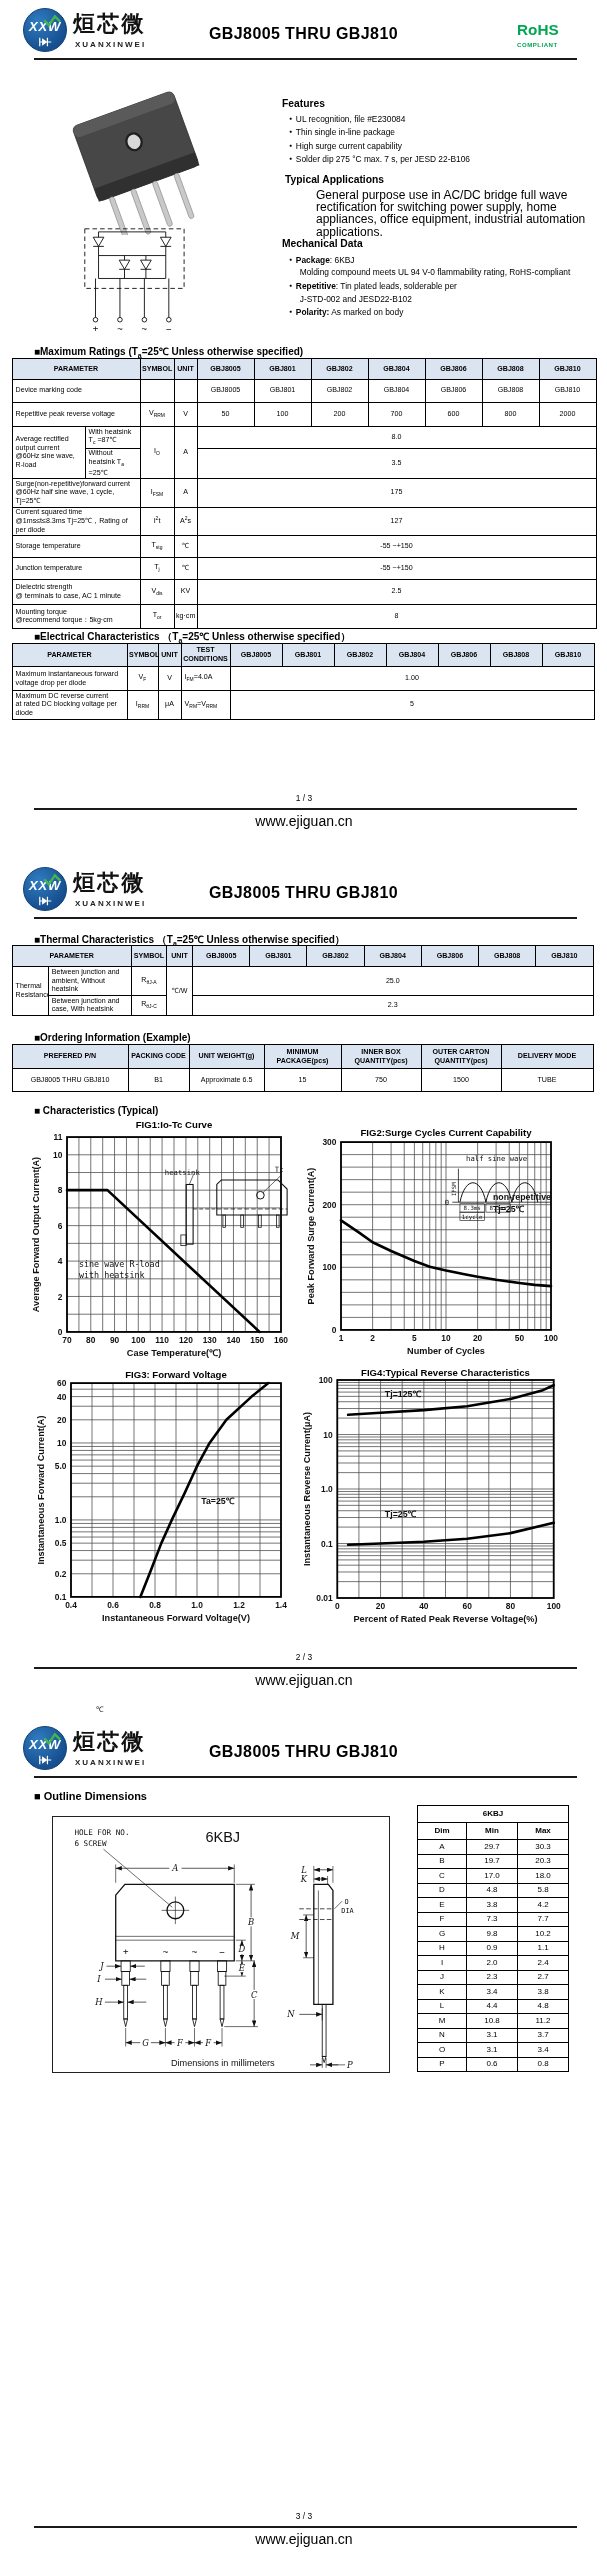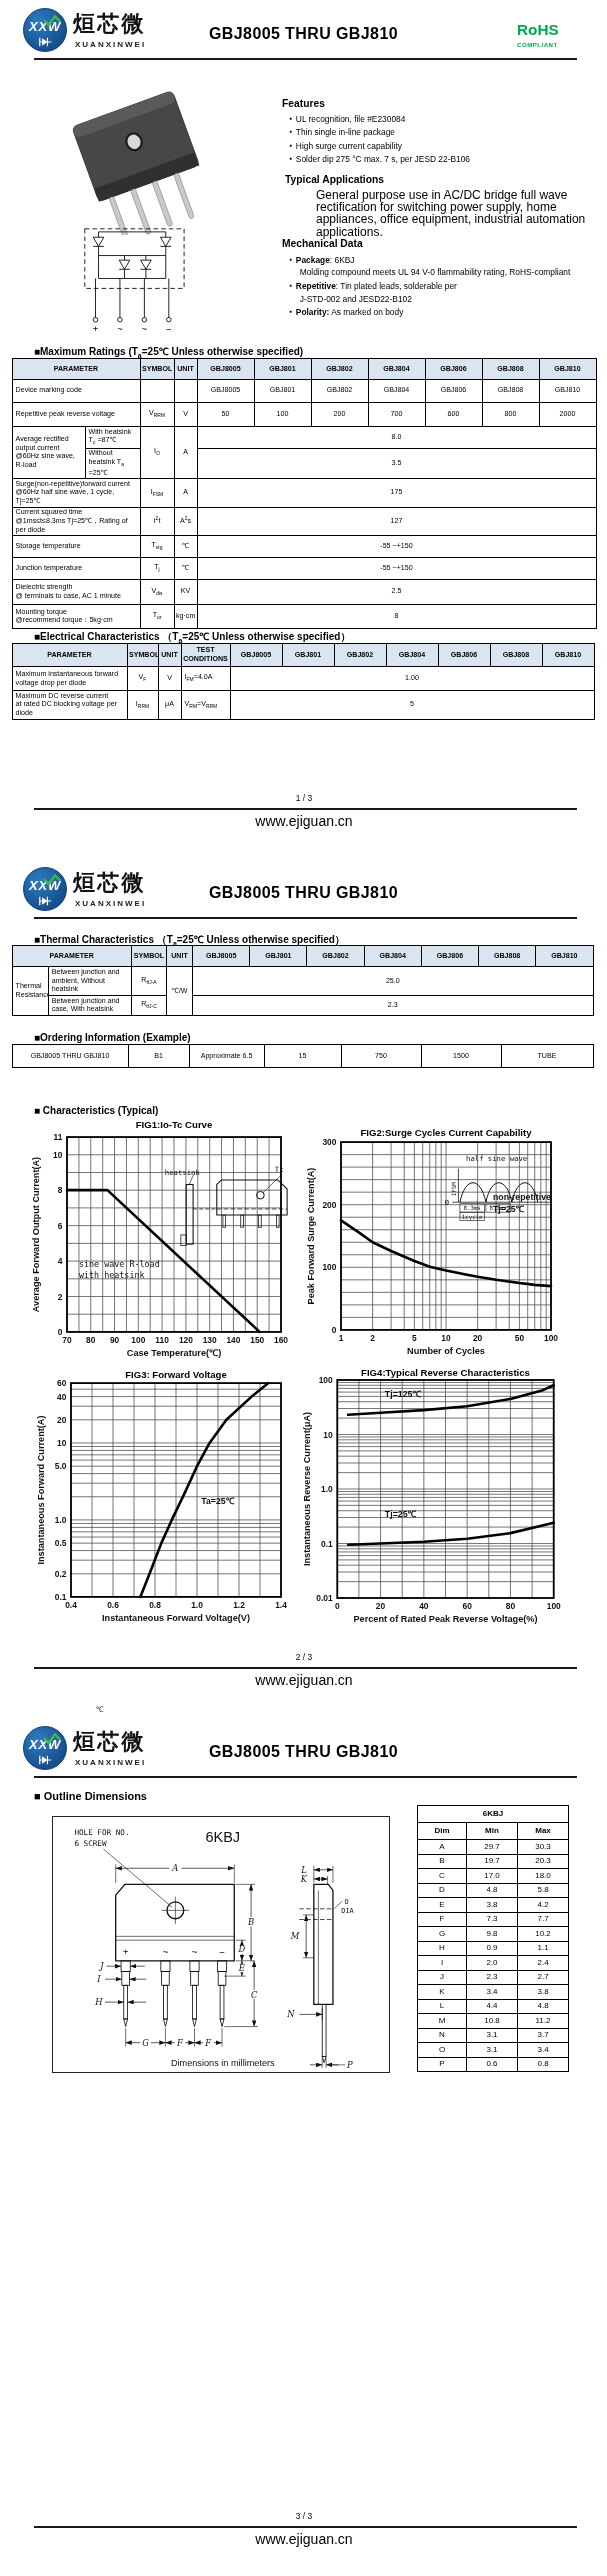--- a/index.html
+++ b/index.html
@@ -380,20 +380,29 @@
     <colgroup>
         <col style="width:116px">
         <col style="width:61px">
         <col style="width:75px">
         <col style="width:77px">
         <col style="width:80px">
         <col style="width:80px">
         <col style="width:92px">
       </colgroup>
     <tbody>
+        <tr class="th" style="height:24px">
+      <td>PREFERED P/N</td>
+          <td>PACKING CODE</td>
+          <td>UNIT WEIGHT(g)</td>
+          <td>MINIMUM PACKAGE(pcs)</td>
+          <td>INNER BOX QUANTITY(pcs)</td>
+          <td>OUTER CARTON QUANTITY(pcs)</td>
+          <td>DELIVERY MODE</td>
+    </tr>
     <tr style="height:23px">
       <td>GBJ8005 THRU GBJ810</td>
           <td>B1</td>
           <td>Approximate  6.5</td>
           <td>15</td>
           <td>750</td>
           <td>1500</td>
           <td>TUBE</td>
     </tr>
   </tbody>

